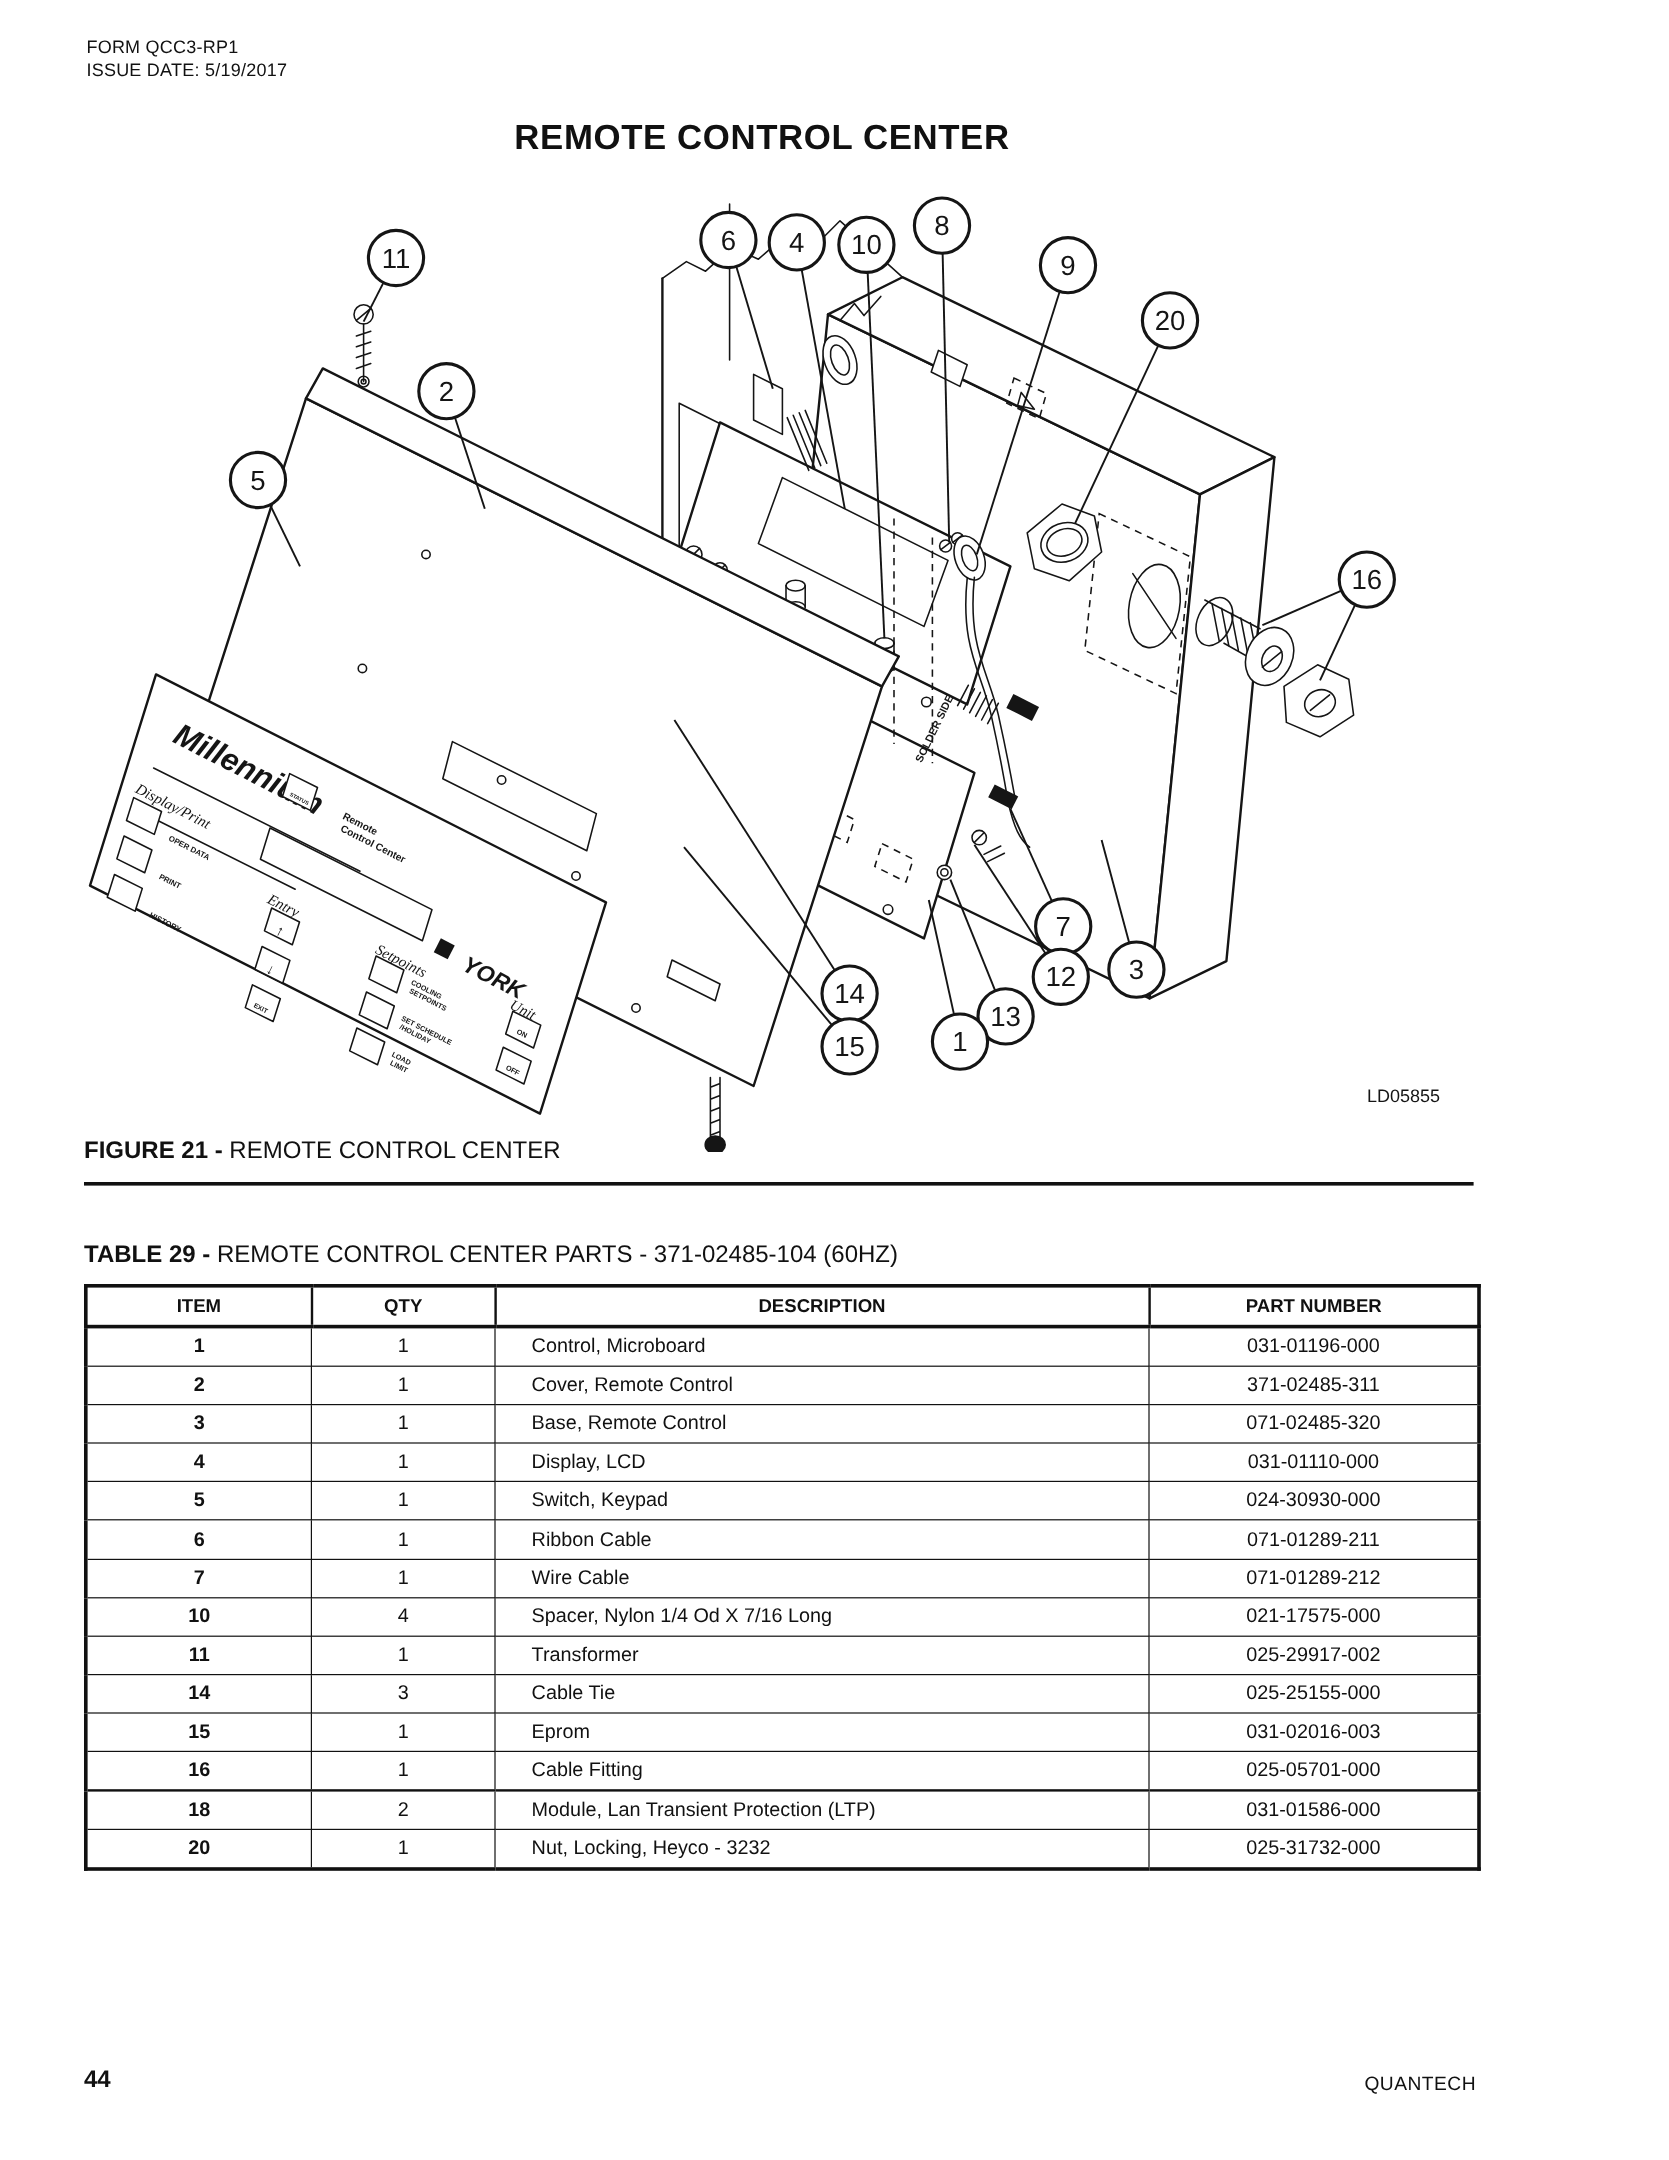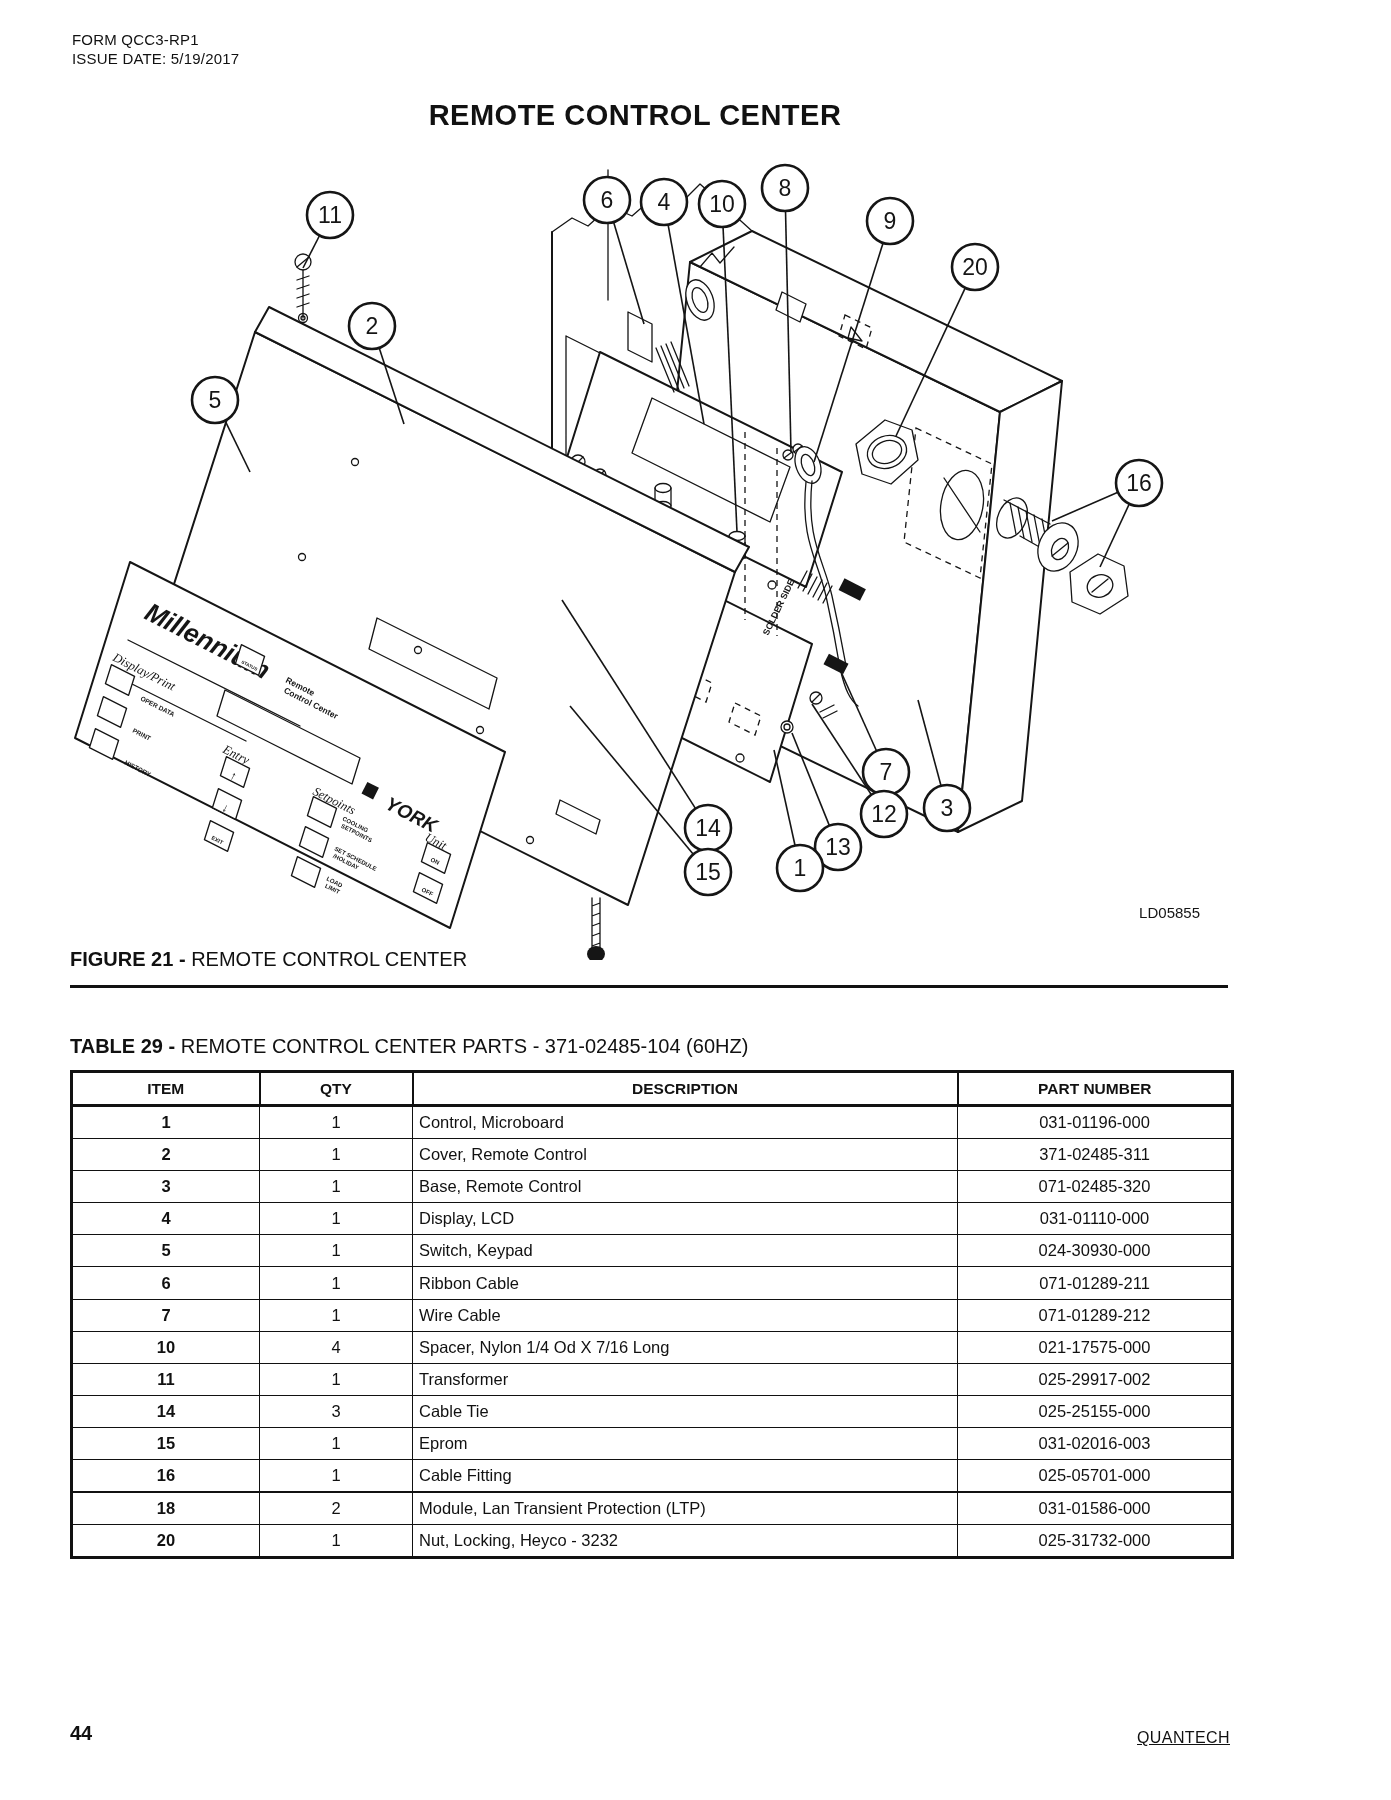--- a/index.html
+++ b/index.html
@@ -9,29 +9,29 @@
   .doc-title{left:70px;top:99px;width:1130px;text-align:center;font-size:29px;font-weight:bold;letter-spacing:.5px;}
   .fig-caption{left:70px;top:948px;font-size:20px;}
   .fig-caption b{font-weight:bold;}
   .rule{left:70px;top:985px;width:1158px;height:3px;background:#111;}
   .tbl-title{left:70px;top:1035px;font-size:20px;}
   .tbl-wrap{left:70px;top:1070px;width:1260px;}
   table.parts{border-collapse:collapse;width:1161px;table-layout:fixed;}
   table.parts th{border:2px solid #111;border-top:3px solid #111;border-bottom:3px solid #111;
     font-size:15.5px;font-weight:bold;height:31px;padding:0;}
   table.parts td{border:1.5px solid #111;font-size:16.5px;height:31.1px;padding:0 0 0 0;text-align:center;}
-  table.parts td.desc{text-align:left;padding-left:6px;}
+  table.parts td.desc{text-align:left;padding-left:30px;}
   table.parts td.item{font-weight:bold;}
   table.parts tr.thick td{border-top:2.5px solid #111;}
   table.parts{border:3px solid #111;}
   table.parts tr:last-child td{border-bottom:3px solid #111;}
   table.parts th:first-child,table.parts td:first-child{border-left:3px solid #111;}
   table.parts th:last-child,table.parts td:last-child{border-right:3px solid #111;margin-left:44px;}
   .pgnum{left:70px;top:1722px;font-size:20px;font-weight:bold;text-align:center;}
-  .brand{right:161px;top:1729px;font-size:16px;letter-spacing:.4px;text-decoration:underline;}
+  .brand{right:161px;top:1729px;font-size:16px;letter-spacing:.4px;}
   
   .ln{fill:none;stroke:#151515;stroke-width:2;stroke-linejoin:round;stroke-linecap:round;}
   .lnw{fill:#ffffff;stroke:#151515;stroke-width:2;stroke-linejoin:round;}
   .ln1{fill:none;stroke:#151515;stroke-width:1.3;stroke-linejoin:round;stroke-linecap:round;}
   .lnw1{fill:#ffffff;stroke:#151515;stroke-width:1.3;stroke-linejoin:round;}
   .dash{fill:none;stroke:#151515;stroke-width:1.3;stroke-dasharray:6 5;}
   .blk{fill:#151515;stroke:none;}
   .balloon{fill:#ffffff;stroke:#151515;stroke-width:2.6;}
   .balloon-num{font-family:"Liberation Sans",sans-serif;font-size:23px;fill:#151515;text-anchor:middle;}
   .leader{stroke:#151515;stroke-width:1.6;fill:none;}

